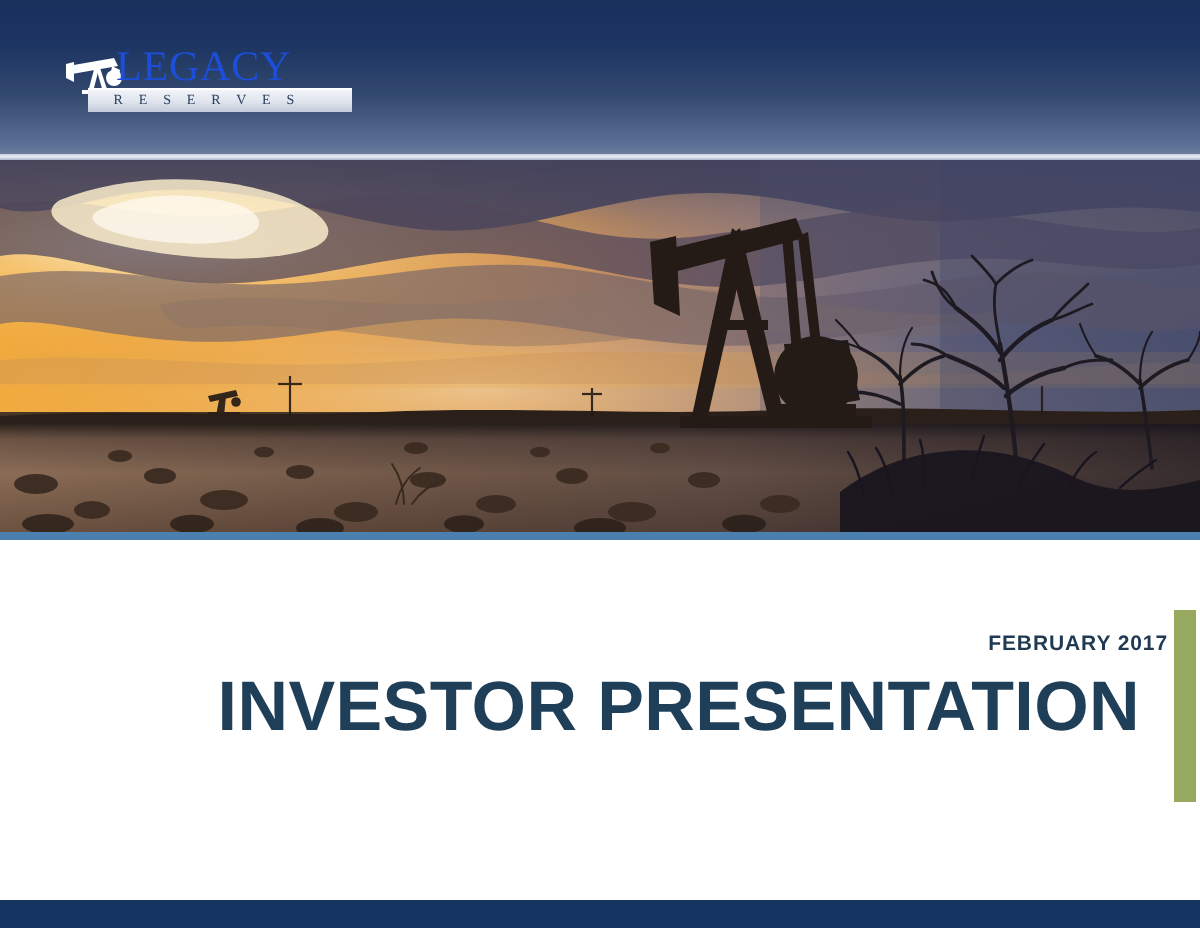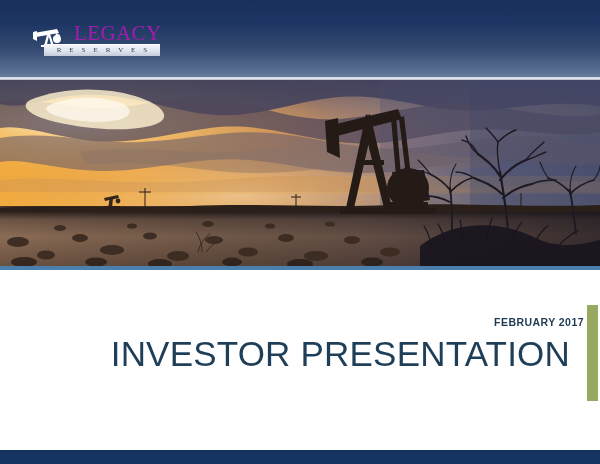--- a/index.html
+++ b/index.html
@@ -56,30 +56,29 @@
     width: 30px;
     height: 24px;
   }
   .logo-word {
     position: absolute;
     left: 26px;
     top: 0px;
     font-family: "Liberation Serif", serif;
     font-size: 21px;
     letter-spacing: 0.4px;
-    color: #a21caf;
+    color: #1d4ed8;
     line-height: 22px;
     white-space: nowrap;
-    margin-left: 16px;
   }
   .logo-bar {
     position: absolute;
     left: 12px;
     top: 22px;
-    width: 116px;
+    width: 132px;
     height: 11px;
     background: linear-gradient(to bottom, #f2f4f8 0%, #dfe3ec 55%, #c3cada 100%);
     border-top: 1px solid #ffffff;
   }
   .logo-sub {
     position: absolute;
     left: 0;
     top: 0;
     width: 116px;
     text-align: center;
@@ -127,21 +126,21 @@
     font-weight: bold;
     letter-spacing: 0.45px;
     color: #1f3a52;
     white-space: nowrap;
   }
   .main-title {
     position: absolute;
     right: 30px;
     top: 32px;
     font-size: 35px;
-    font-weight: normal;
+    font-weight: bold;
     letter-spacing: 0.2px;
     color: #1f3e58;
     white-space: nowrap;
     line-height: 44px;
   }
   .accent-bar {
     position: absolute;
     left: 587px;
     top: 305px;
     width: 11px;

